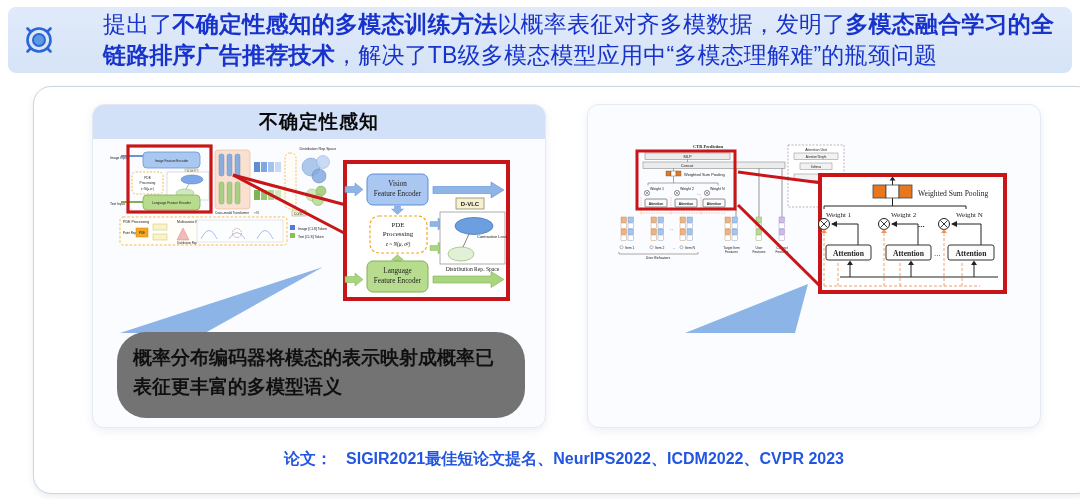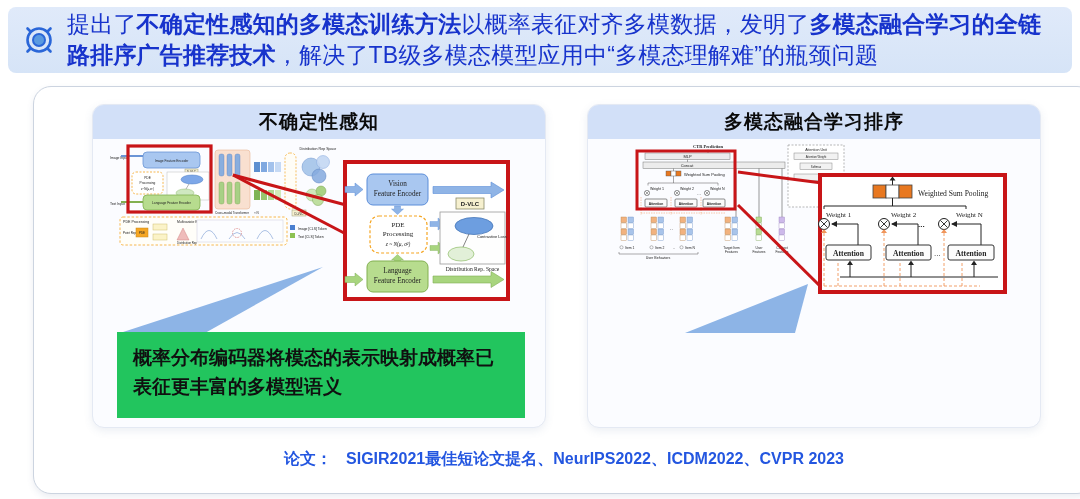--- a/index.html
+++ b/index.html
@@ -1,36 +1,36 @@
 <!DOCTYPE html>
 <html><head>
 <meta charset="utf-8">
 <style>
   html,body{margin:0;padding:0;background:#fff;}
   .stage{position:relative;width:1080px;height:499px;overflow:hidden;background:#fff;
          font-family:"Liberation Sans","DejaVu Sans",sans-serif;}
   
   .banner{position:absolute;left:8px;top:7px;width:1064px;height:66px;border-radius:8px;
           background:linear-gradient(180deg,#e0eafa 0%,#d6e4f7 100%);
-          display:flex;align-items:center;}
+          display:flex;align-items:center;gap:36px;}
   .banner svg.tgt{flex:0 0 auto;margin:0 10px 0 13px;}
   .banner-text{width:980px;font-size:23px;line-height:31px;color:#1733cc;font-weight:500;letter-spacing:.2px;}
   .banner-text .b{font-weight:800;}
   
   .card{position:absolute;left:10px;top:86px;width:1060px;height:406px;background:#fff;
         border:1.5px solid #ccd4e0;border-radius:18px;box-shadow:0 3px 6px rgba(90,110,150,.12);margin-left:23px;}
   .panel{position:absolute;top:17px;width:452px;height:322px;background:#fbfcff;
          border:1px solid #e4e9f3;border-radius:12px;box-shadow:0 3px 9px rgba(70,95,150,.10);}
   .panel-left{left:58px;} .panel-right{left:553px;}
   .panel-header{position:absolute;left:0;top:0;right:0;height:34px;background:#d2e0f8;
                 border-radius:11px 11px 0 0;display:flex;align-items:center;justify-content:center;
                 font-size:19px;font-weight:bold;color:#0b0b0b;letter-spacing:1px;z-index:2;}
   .fig{position:absolute;left:0;top:0;width:452px;height:322px;z-index:1;}
-  .callout{position:absolute;z-index:3;background:#22c55e;color:#101010;font-weight:bold;
-           font-size:19px;line-height:29px;overflow:hidden;}
+  .callout{position:absolute;z-index:3;background:#737373;color:#101010;font-weight:bold;
+           font-size:19px;line-height:29px;overflow:hidden;border-radius:29px;}
   .callout-left{left:24px;top:227px;width:408px;height:86px;padding:11px 16px 0 16px;box-sizing:border-box;}
   .callout-right{left:25px;top:227px;width:410px;height:85px;padding:11px 46px 0 16px;box-sizing:border-box;}
   .footer{position:absolute;left:0;right:0;top:362px;text-align:center;font-size:16px;font-weight:bold;color:#2356e0;}
   .footer .lbl{margin-right:14px;}
   
   text{fill:#222;font-family:"Liberation Sans","DejaVu Sans",sans-serif;}
   .srf{font-family:"Liberation Serif","DejaVu Serif",serif;}
 </style>
 </head>
 <body>
@@ -197,23 +197,20 @@
 
         <polygon points="27,228 112,228 230,162" fill="#8db4e6"></polygon>
       </svg>
 
       <div class="callout callout-left">
         <span>概率分布编码器将模态的表示映射成概率已表征更丰富的多模型语义</span>
       </div>
     </section>
 
     <section class="panel panel-right">
-      <div class="panel-header">
-        <span>多模态融合学习排序</span>
-      </div>
 
       <svg class="fig" viewBox="0 0 452 322">
 
         <g>
           <text class="srf" x="120" y="43" font-size="4.4" font-weight="bold" text-anchor="middle">CTR Prediction</text>
           <line x1="120" y1="44.5" x2="120" y2="48" stroke="#555" stroke-width="0.5"></line>
           <rect x="57" y="48" width="85" height="6.5" fill="#ececec" stroke="#777" stroke-width="0.5"></rect>
           <text x="99.5" y="53" font-size="4" text-anchor="middle">MLP</text>
           <line x1="99.5" y1="54.5" x2="99.5" y2="57" stroke="#555" stroke-width="0.5"></line>
           <rect x="55" y="57" width="142" height="6.5" fill="#ececec" stroke="#777" stroke-width="0.5"></rect>

